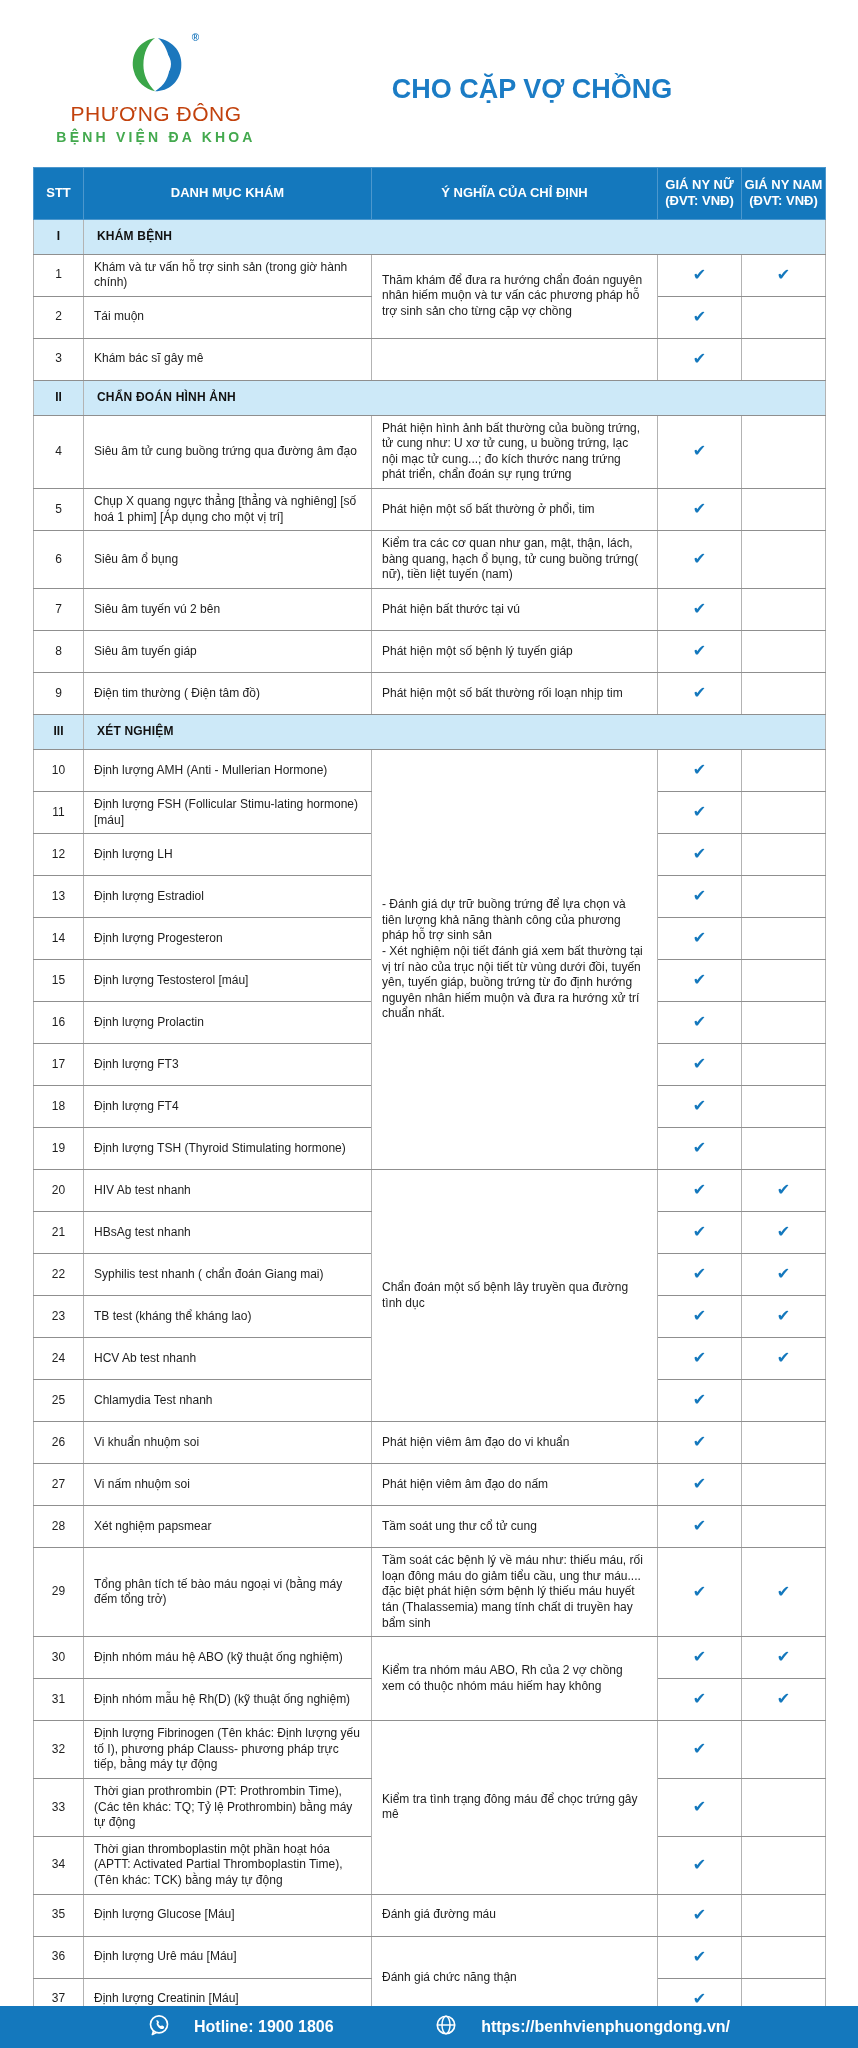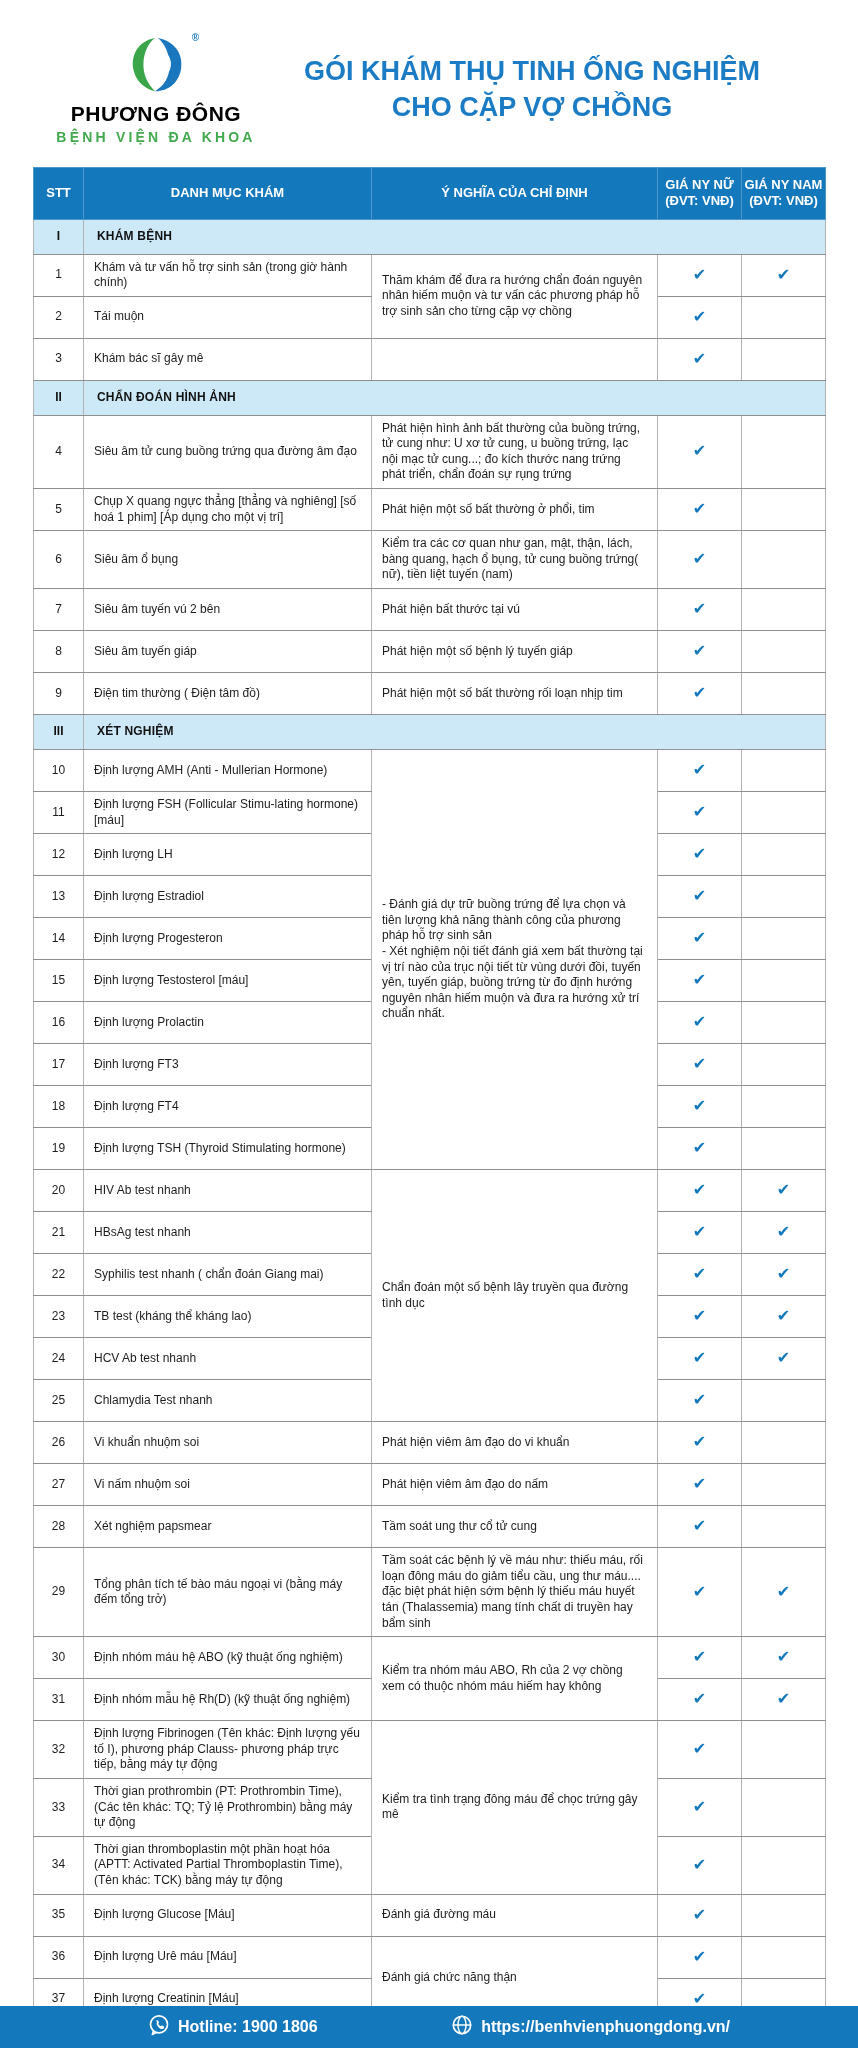--- a/index.html
+++ b/index.html
@@ -8,21 +8,21 @@
     width:858px;height:2048px;
     background:#ffffff;
     font-family:"Liberation Sans","DejaVu Sans",sans-serif;
     overflow:hidden;
   }
   
   .top{display:flex;align-items:center;padding:34px 40px 16px 56px;}
   .logo-block{width:200px;text-align:center;flex:0 0 auto;}
   .logo-mark{position:relative;display:inline-block;}
   .logo-reg{position:absolute;top:-2px;right:-12px;font-size:10px;color:#1b77bd;font-weight:bold;}
-  .brand-name{color:#000000;font-weight:bold;font-size:21px;letter-spacing:.5px;margin-top:2px;}
+  .brand-name{color:#c2410c;font-weight:normal;font-size:21px;letter-spacing:.5px;margin-top:2px;}
   .brand-tagline{color:#43a94e;font-size:14px;letter-spacing:3.2px;margin-top:3px;font-weight:bold;}
   .title-block{flex:1;text-align:center;color:#1b7cc5;font-weight:bold;font-size:27px;line-height:1.32;padding-right:10px;}
   
   table.pkg{
     border-collapse:collapse;
     margin:6px auto 0 33px;
     width:792px;
     table-layout:fixed;
   }
   table.pkg th{
@@ -45,42 +45,41 @@
   tr.sec td{background:#cde9f8;font-weight:bold;color:#111;height:32px;}
   td.sec-stt{text-align:center;font-size:15px;}
   td.sec-title{font-size:15px;padding-left:13px;letter-spacing:.2px;}
   
   .footer{
     position:absolute;left:0;right:0;bottom:0;height:42px;
     background:#1478bd;color:#ffffff;
     display:flex;align-items:center;justify-content:space-between;
     padding:0 128px 0 148px;box-sizing:border-box;
   }
-  .fgroup{display:flex;align-items:center;gap:8px;font-weight:bold;font-size:16px;}
+  .fgroup{display:flex;align-items:center;gap:24px;font-weight:bold;font-size:16px;}
 </style>
 </head>
 <body>
 
 <div class="page">
 
   <div class="top">
     <div class="logo-block">
       <span class="logo-mark">
         <svg width="62" height="62" viewBox="0 0 64 64">
           <path d="M31 4 C14 7 5 22 9 38 C12 50 21 57 31 59 C23 51 19 42 19 32 C19 19 24 9 31 4 Z" fill="#3ba649"></path>
           <path d="M34 4 C50 7 60 19 58 35 C56 50 45 59 31 59 C41 53 46 44 46 32 C46 20 41 10 34 4 Z" fill="#1b77bd"></path>
           <path d="M32 18 A13 13 0 1 1 31.9 44 L31.9 52" stroke="#ffffff" stroke-width="5" fill="none" stroke-linecap="round"></path>
         </svg>
         <span class="logo-reg">®</span>
       </span>
       <div class="brand-name">PHƯƠNG ĐÔNG</div>
       <div class="brand-tagline">BỆNH VIỆN ĐA KHOA</div>
     </div>
     <div class="title-block">
-      <div>GÓI KHÁM THỤ TINH ỐNG NGHIỆM</div>
       <div>CHO CẶP VỢ CHỒNG</div>
     </div>
   </div>
 
   <table class="pkg">
     <colgroup>
       <col style="width:50px">
         <col style="width:288px">
         <col style="width:286px">
         <col style="width:84px">

